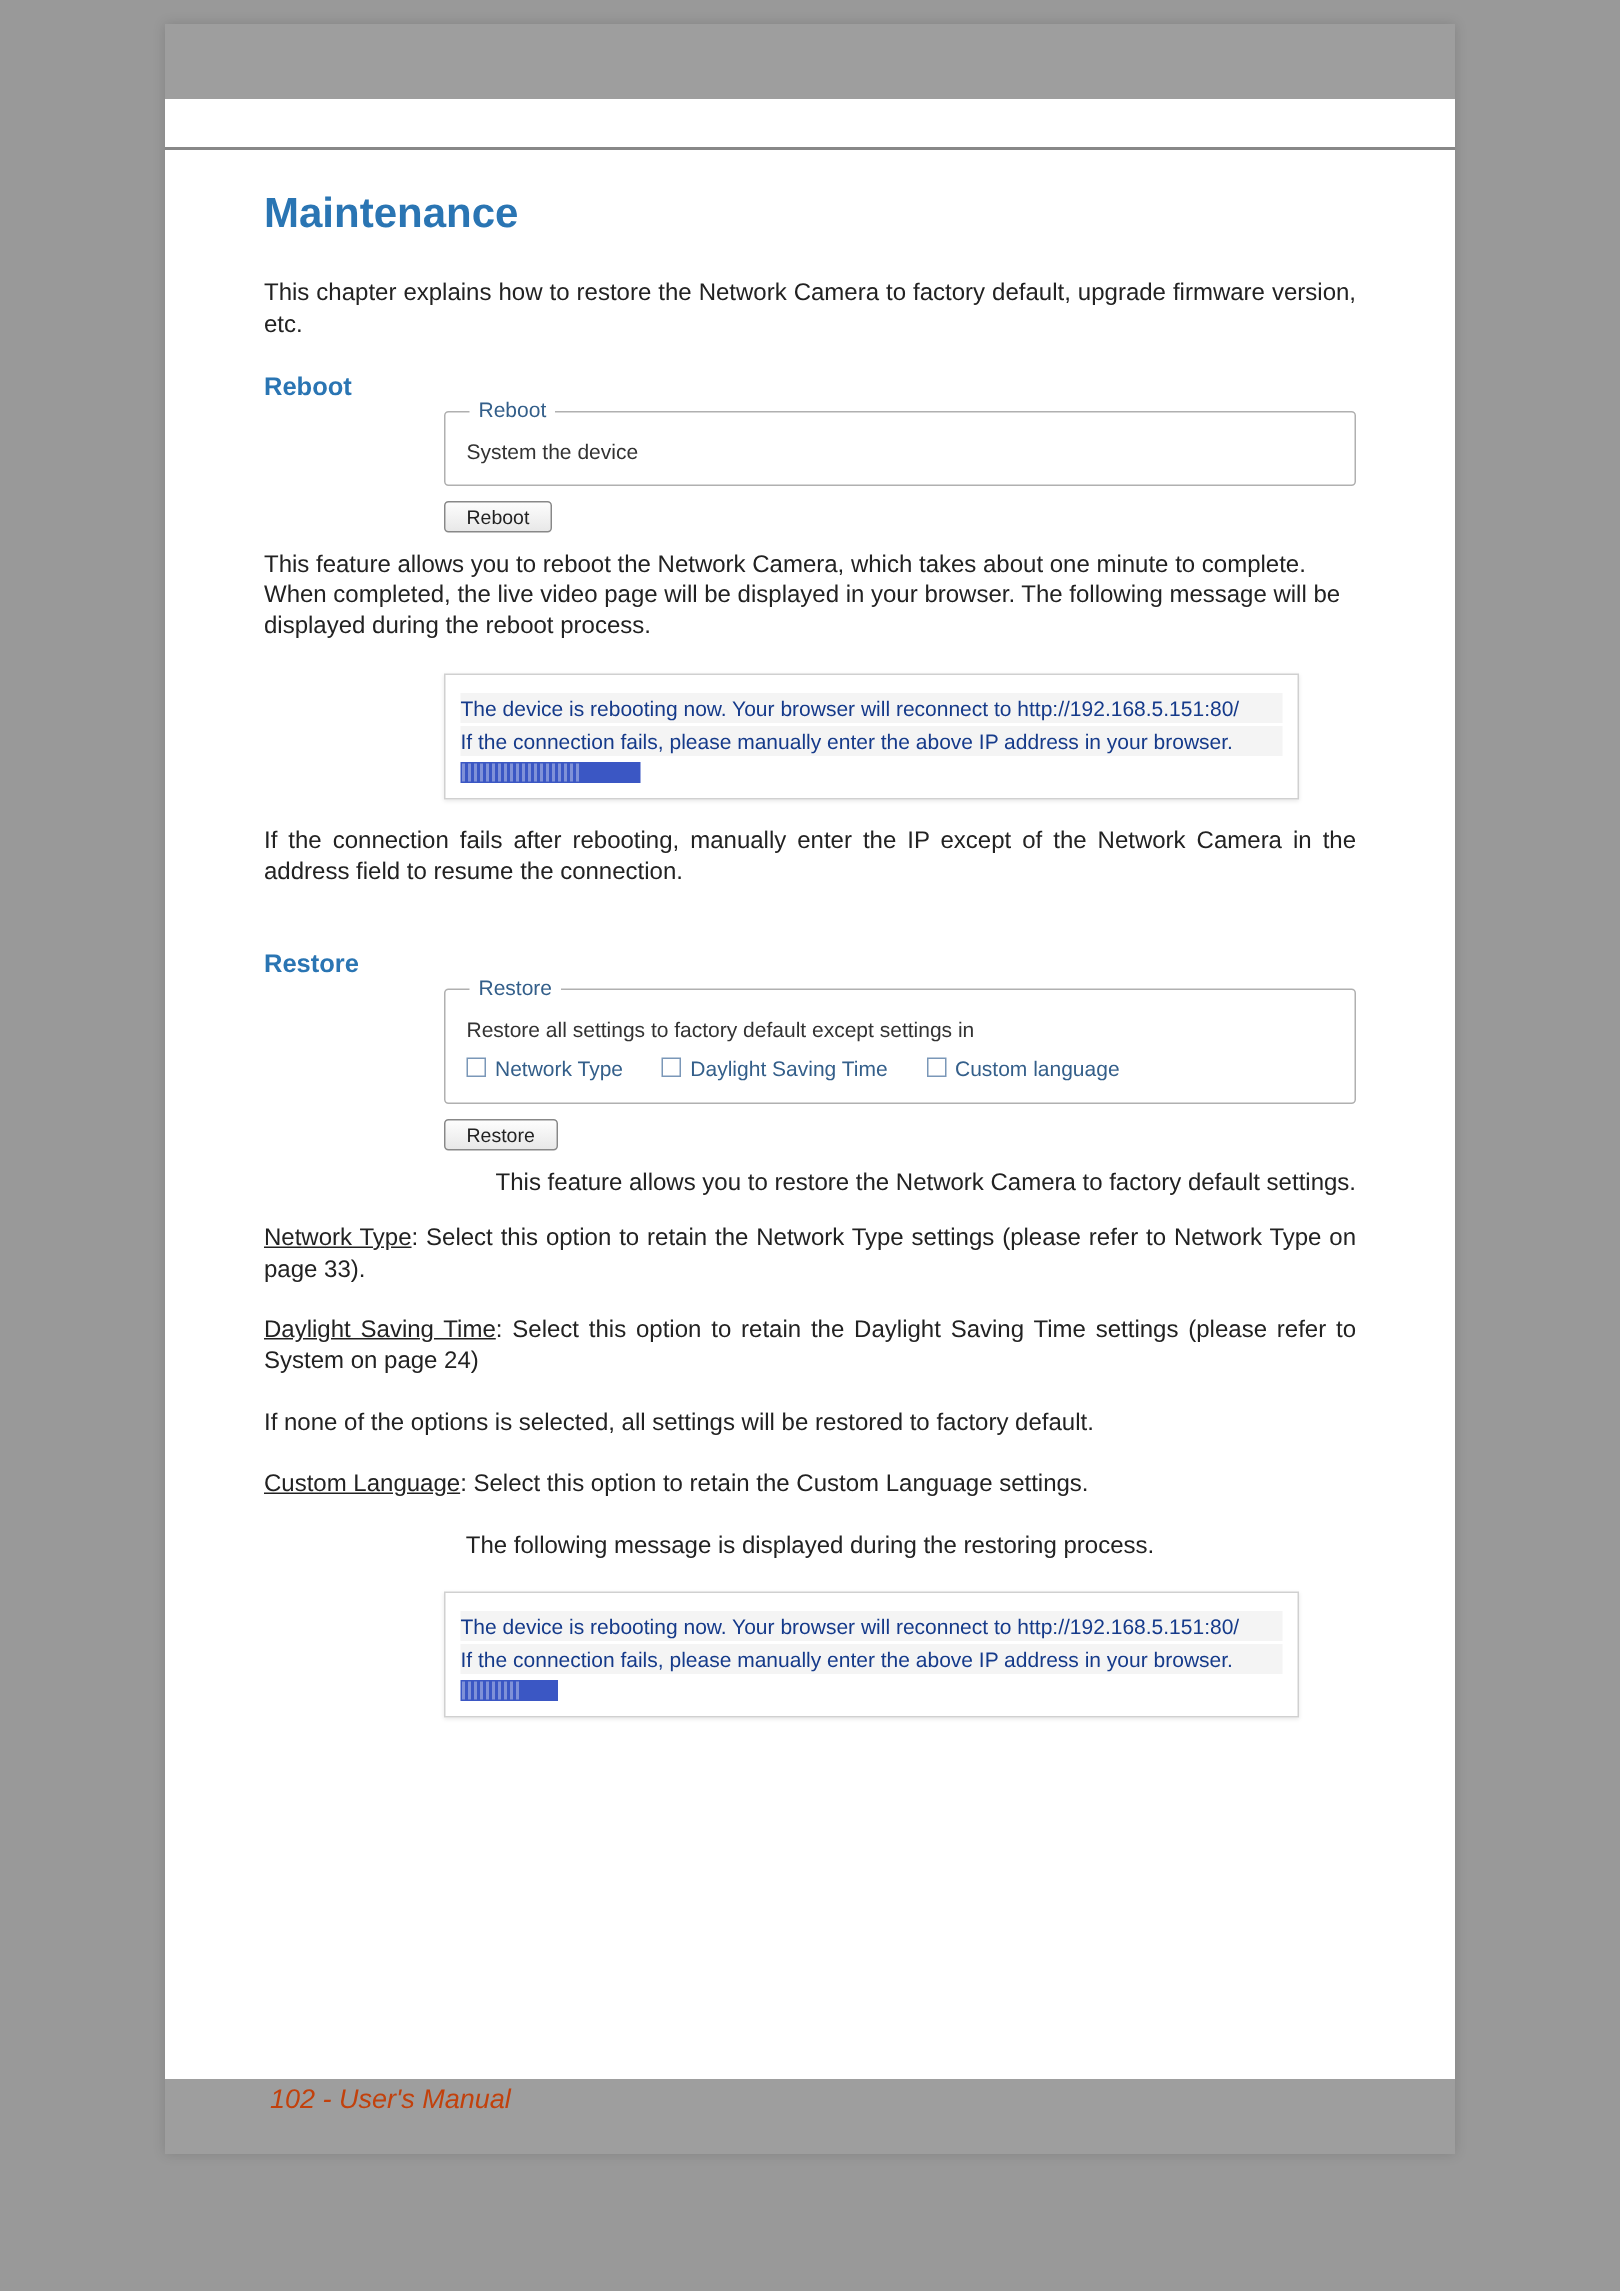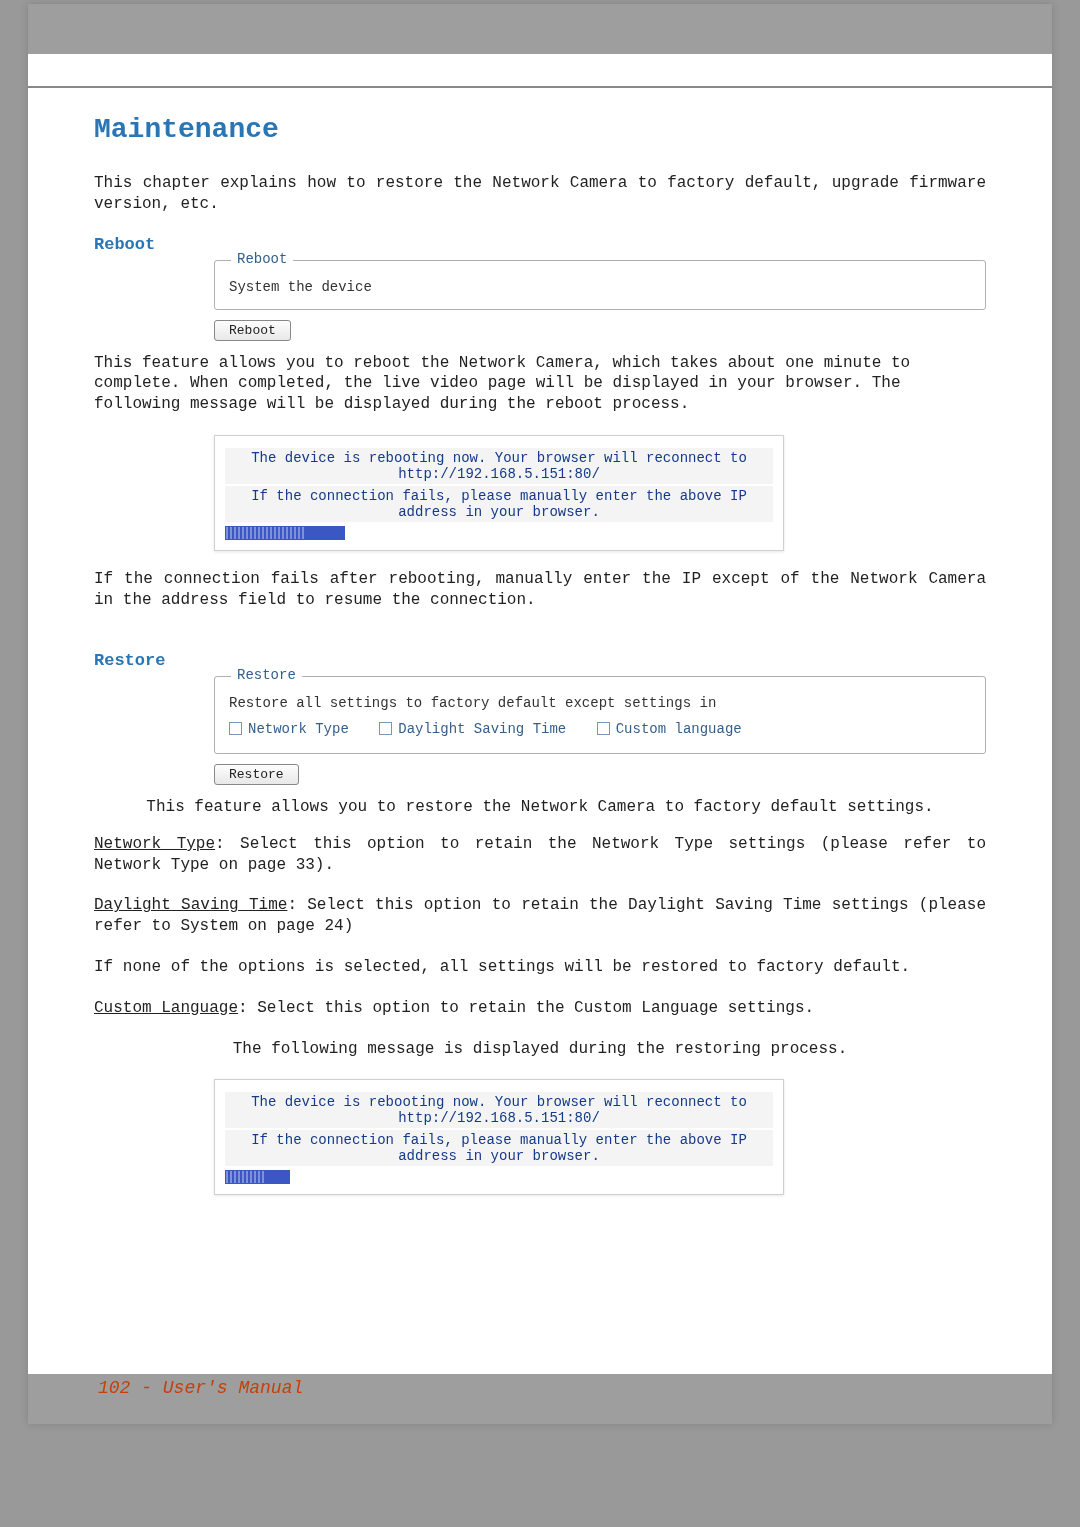--- a/index.html
+++ b/index.html
@@ -5,25 +5,24 @@
   * { box-sizing: border-box; margin: 0; padding: 0; }
   body {
     background: #999;
     font-family: Arial, Helvetica, sans-serif;
     width: 1080px;
     height: 1527px;
     overflow: hidden;
   }
   .page {
     background: #fff;
-    width: 1024px;
+    width: 860px;
     height: 1420px;
-    margin: 4px auto;
+    margin: 16px auto;
     position: relative;
-    font-family: Liberation Mono, monospace;
   }
   .page-shadow {
     position: absolute; inset: 0;
     box-shadow: 0 0 8px rgba(0,0,0,0.15);
     pointer-events: none;
   }
   .page::before {
     content: "";
     position: absolute;
     top: 0; left: 0; right: 0; height: 50px;
@@ -111,21 +110,20 @@
     box-shadow: 0 1px 3px rgba(0,0,0,0.1);
     margin-bottom: 18px;
     padding: 12px 10px 10px 10px;
   }
   .msgbox .line {
     font-size: 14px;
     color: #111;
     background: #f4f4f4;
     padding: 2px 0;
     margin-bottom: 2px;
-    text-align: center;
   }
   .msgbox .line.blue { color: #153a8a; }
   .progress {
     height: 14px;
     background: #3b57c4;
     margin-top: 4px;
     display: flex;
     gap: 2px;
     padding: 1px;
   }
@@ -214,21 +212,21 @@
               <span>Daylight Saving Time</span>
             </label>
           <label class="ck">
               <span class="box"></span>
               <span>Custom language</span>
             </label>
         </div>
       </div>
       <span class="btn">Restore</span>
     </div>
-    <p class="body-text" style="text-align:center;margin-bottom:16px;">This feature allows you to restore the Network Camera to factory default settings.</p>
+    <p class="body-text" style="text-align:right;margin-bottom:16px;">This feature allows you to restore the Network Camera to factory default settings.</p>
 
     <p class="body-text"><span class="u">Network Type</span><span>: Select this option to retain the Network Type settings (please refer to Network Type on page 33).</span></p>
     <p class="body-text"><span class="u">Daylight Saving Time</span><span>: Select this option to retain the Daylight Saving Time settings (please refer to System on page 24)</span></p>
     <p class="body-text" style="text-align:left;">If none of the options is selected, all settings will be restored to factory default.</p>
     <p class="body-text" style="text-align:left;"><span class="u">Custom Language</span><span>: Select this option to retain the Custom Language settings.</span></p>
     <p class="body-text" style="text-align:center;">The following message is displayed during the restoring process.</p>
 
     <div class="msgbox">
       <div class="line blue">The device is rebooting now. Your browser will reconnect to http://192.168.5.151:80/</div>
       <div class="line blue">If the connection fails, please manually enter the above IP address in your browser.</div>

